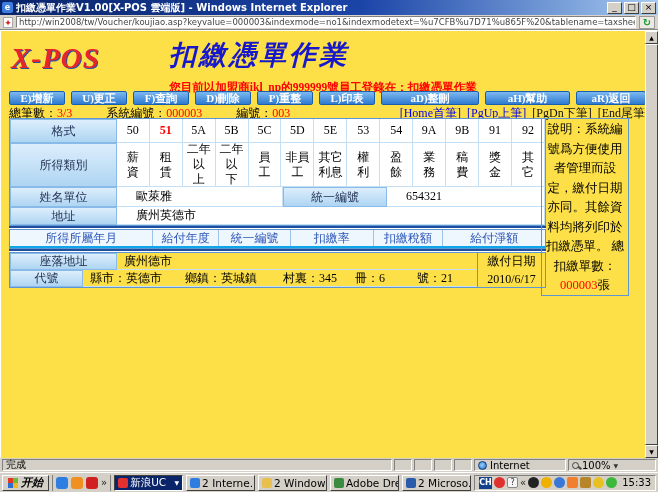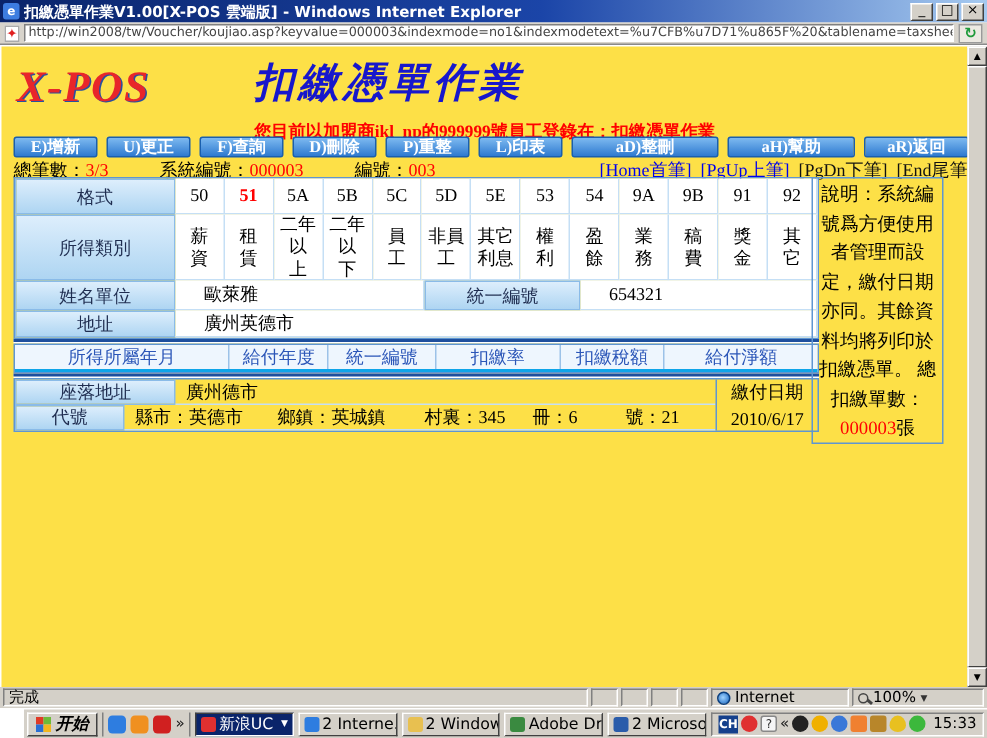--- a/index.html
+++ b/index.html
@@ -113,21 +113,21 @@
   .pmain { flex:1; }
   .psm { width:18px; }
   .globe { width:9px; height:9px; border-radius:50%;
     background:radial-gradient(circle at 3px 3px,#9fd2ff,#1565c0); border:1px solid #0b3f7e; }
   .mag { width:7px; height:7px; border:1.5px solid #444; border-radius:50%; position:relative; }
   .mag::after { content:""; position:absolute; width:4px; height:1.5px; background:#444;
     right:-4px; bottom:-1px; transform:rotate(40deg); }
   .tinyarrow { font-size:6px; color:#333; }
 
   
-  .taskbar { position:absolute; left:16px; right:0; bottom:0; height:20px; background:#d4d0c8;
+  .taskbar { position:absolute; left:0; right:0; bottom:0; height:20px; background:#d4d0c8;
     border-top:1px solid #fff; display:flex; align-items:center; gap:3px; padding:0 2px; }
   .startbtn { height:16px; background:#d4d0c8; border:1px solid; border-color:#fff #404040 #404040 #fff;
     display:flex; align-items:center; gap:3px; padding:0 5px; font-size:11px; font-weight:bold; font-style:italic; }
   .winflag { width:10px; height:10px; display:grid; grid-template-columns:5px 5px; grid-template-rows:5px 5px; }
   .winflag i:nth-child(1){background:#e03a26;} .winflag i:nth-child(2){background:#6cbb38;}
   .winflag i:nth-child(3){background:#2a6fd4;} .winflag i:nth-child(4){background:#f2b61e;}
   .qlaunch { display:flex; align-items:center; gap:3px; padding:0 3px; border-left:1px solid #808080;
     border-right:1px solid #808080; height:16px; }
   .qicon { width:12px; height:12px; border-radius:3px; }
   .chev { font-size:10px; color:#222; }

